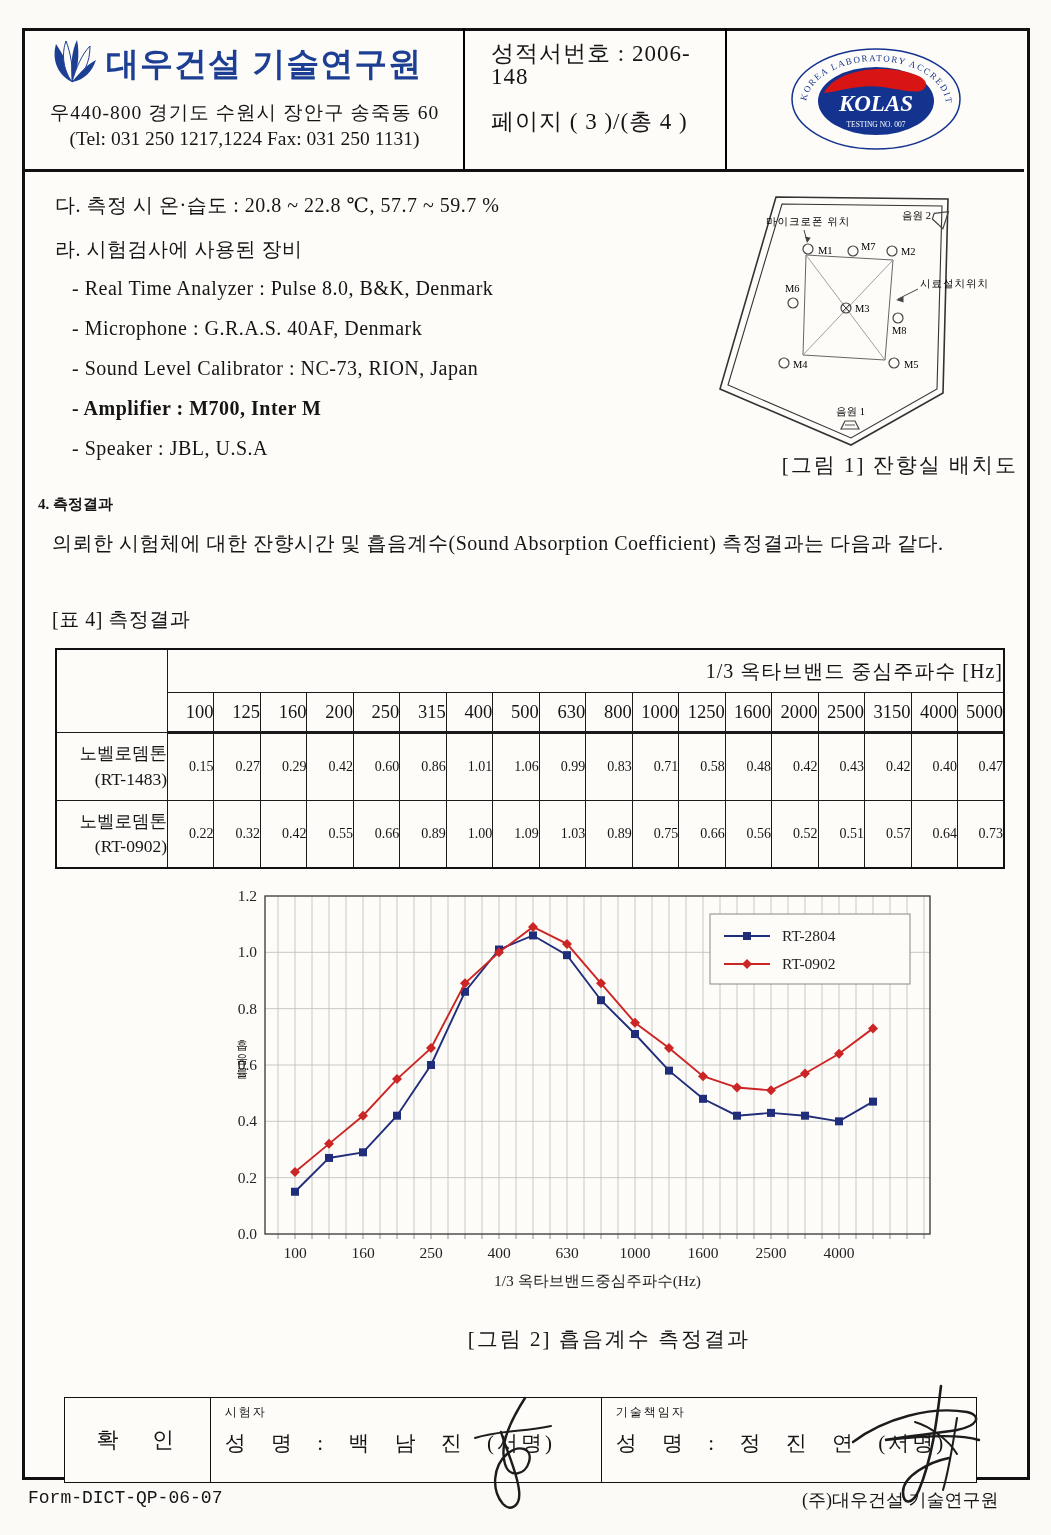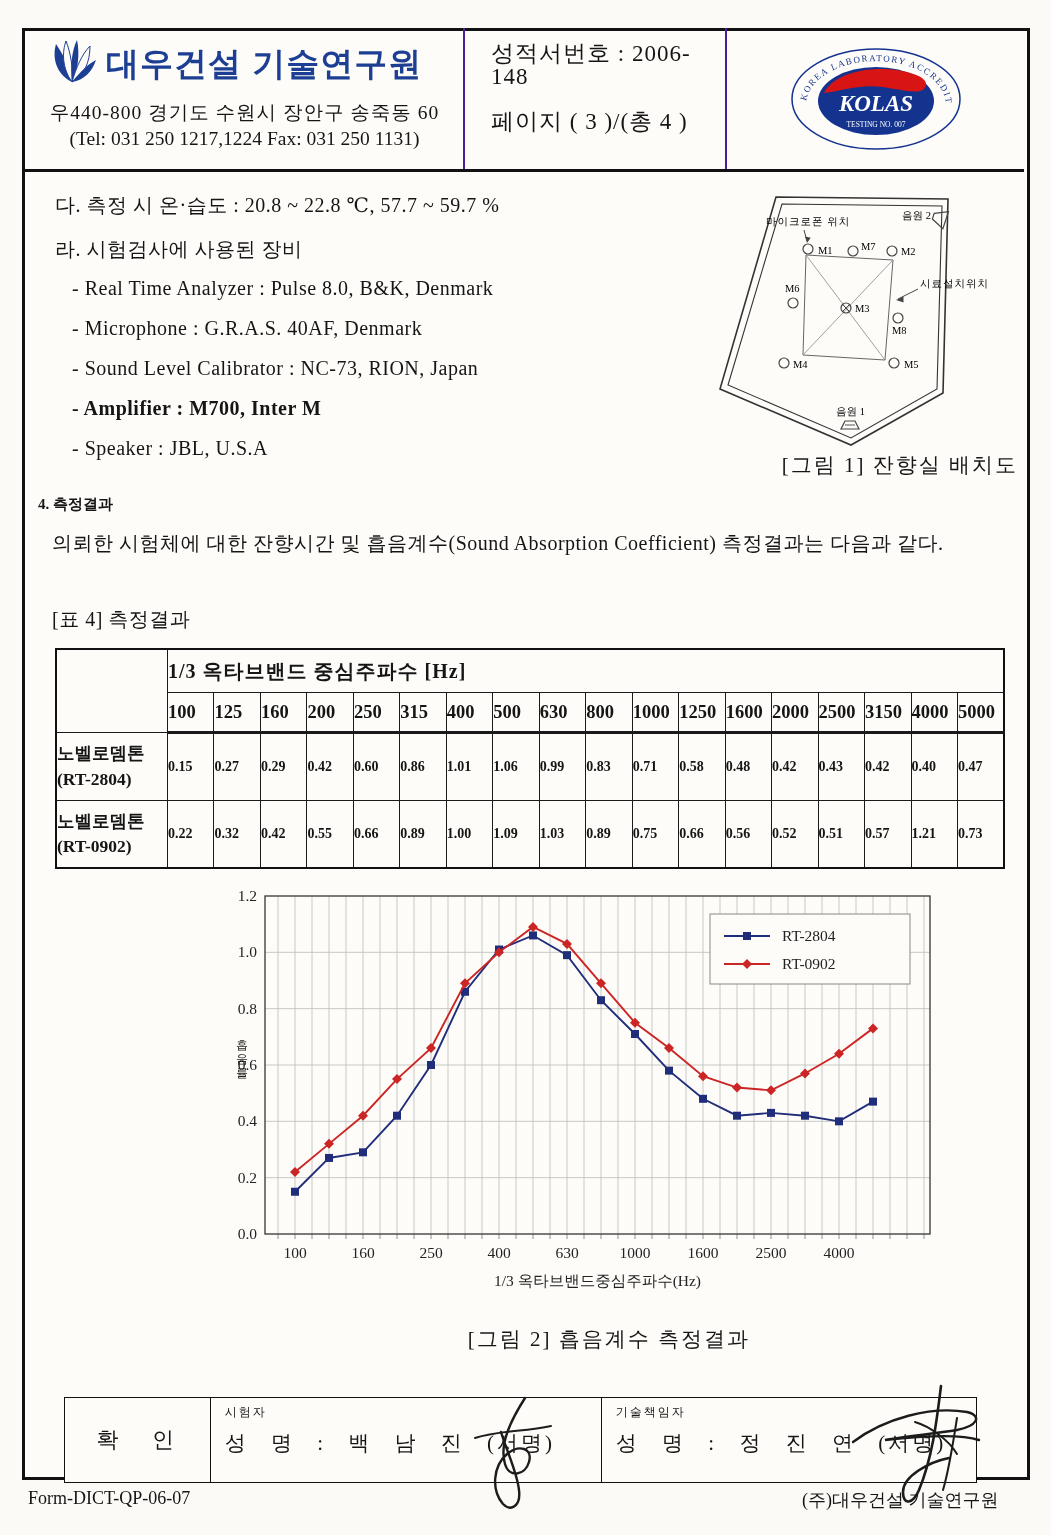--- a/index.html
+++ b/index.html
@@ -11,38 +11,38 @@
     -webkit-font-smoothing:antialiased;
   }
   .abs{position:absolute;}
   
   #page-border{
     left:22px;top:28px;width:1002px;height:1446px;
     border:3px solid #111;background:#fdfcf9;
   }
   
   #header{left:22px;top:28px;width:1002px;height:141px;border-bottom:3px solid #111;display:flex;}
-  .hcell{border-right:2px solid #4c1d95;box-sizing:border-box;position:relative;}
+  .hcell{border-right:2px solid #000000;box-sizing:border-box;position:relative;}
   .hcell:last-child{border-right:none;}
   #hcell-org{width:443px;padding:8px 6px 4px 10px;}
   #hcell-num{width:262px;padding:14px 0 0 18px;}
   #hcell-kolas{width:297px;display:flex;align-items:center;justify-content:center;}
   #org-row{display:flex;align-items:center;gap:8px;margin-left:14px;}
   #org-name{font-family:"Liberation Sans","DejaVu Sans",sans-serif;font-weight:bold;font-size:33px;color:#1c3f94;letter-spacing:1px;white-space:nowrap;}
   #org-addr{font-size:19.5px;margin-top:7px;text-align:center;letter-spacing:1px;}
   #org-tel{font-size:19.5px;margin-top:2px;text-align:center;}
   .hnum-line{font-size:23px;letter-spacing:1px;line-height:1.0;margin-left:8px;}
   .hnum-line + .hnum-line{margin-top:22px;}
   
   .bodyline{font-size:20px;letter-spacing:.5px;white-space:nowrap;}
   
   .sec-title{font-size:15px;font-weight:bold;}
   
   #results-table{border-collapse:collapse;table-layout:fixed;background:#fdfcf9;}
-  #results-table th,#results-table td{border:1.4px solid #1a1a1a;text-align:left;padding:0;font-weight:bold;}
+  #results-table th,#results-table td{border:1.4px solid #1a1a1a;text-align:right;padding:0;font-weight:normal;}
   #results-table .corner{width:110px;}
   #results-table .span-h{height:42px;font-size:20px;letter-spacing:1px;}
   #results-table .freq-h{height:38px;font-size:18.5px;border-bottom:3px solid #1a1a1a;}
   #results-table .row-label{font-size:17.5px;line-height:1.45;}
   #results-table .val{height:66px;font-size:14px;}
   #results-table{border:2.2px solid #111;}
   
   #chart-wrap{left:222px;top:882px;width:755px;height:430px;}
   
   .fig-caption{font-size:21px;letter-spacing:2px;text-align:right;}
@@ -194,21 +194,21 @@
         <th class="freq-h">2500</th>
         <th class="freq-h">3150</th>
         <th class="freq-h">4000</th>
         <th class="freq-h">5000</th>
       </tr>
   </thead>
   <tbody id="table-body">
       <tr>
         <th class="row-label">
           <div>노벨로뎀톤</div>
-          <div>(RT-2804)</div>
+          <div>(RT-1483)</div>
         </th>
         <td class="val">0.15</td>
         <td class="val">0.27</td>
         <td class="val">0.29</td>
         <td class="val">0.42</td>
         <td class="val">0.60</td>
         <td class="val">0.86</td>
         <td class="val">1.01</td>
         <td class="val">1.06</td>
         <td class="val">0.99</td>
@@ -236,21 +236,21 @@
         <td class="val">1.00</td>
         <td class="val">1.09</td>
         <td class="val">1.03</td>
         <td class="val">0.89</td>
         <td class="val">0.75</td>
         <td class="val">0.66</td>
         <td class="val">0.56</td>
         <td class="val">0.52</td>
         <td class="val">0.51</td>
         <td class="val">0.57</td>
-        <td class="val">1.21</td>
+        <td class="val">0.64</td>
         <td class="val">0.73</td>
       </tr>
     </tbody>
 </table>
 
 <div class="abs" id="chart-wrap">
   <svg id="chart-svg" width="755" height="430" viewBox="0 0 755 430">
       <line x1="56" y1="14" x2="56" y2="352" stroke="#b9bdb9" stroke-width="0.8"></line>
       <line x1="56" y1="352" x2="56" y2="357" stroke="#777" stroke-width="0.8"></line>
       <line x1="73" y1="14" x2="73" y2="352" stroke="#b9bdb9" stroke-width="0.8"></line>
@@ -421,14 +421,14 @@
   </svg>
 </div>
 <div class="abs" style="left:845px;top:1378px;width:150px;height:140px;pointer-events:none;">
   <svg width="150" height="140" viewBox="0 0 150 140">
     <path d="M96 8 C92 40 88 78 74 112 C68 126 58 128 58 114 C58 98 84 84 104 80" fill="none" stroke="#1c1c1c" stroke-width="2.6" stroke-linecap="round"></path>
     <path d="M8 64 C40 40 86 28 122 34 C138 38 132 48 112 52 C88 56 60 58 40 62 C76 58 116 56 134 62" fill="none" stroke="#1c1c1c" stroke-width="2.4" stroke-linecap="round"></path>
     <path d="M70 44 C84 48 104 62 112 76 M112 40 C108 66 104 92 98 112" fill="none" stroke="#1c1c1c" stroke-width="2" stroke-linecap="round"></path>
   </svg>
 </div>
 
-<div class="abs footer-text" style="left:28px;top:1488px;">Form-DICT-QP-06-07</div>
+<div class="abs footer-text" style="left:28px;top:1488px;font-family:Liberation Mono, monospace;">Form-DICT-QP-06-07</div>
 <div class="abs footer-text" style="left:802px;top:1488px;">(주)대우건설 기술연구원</div>
 
 </body></html>

